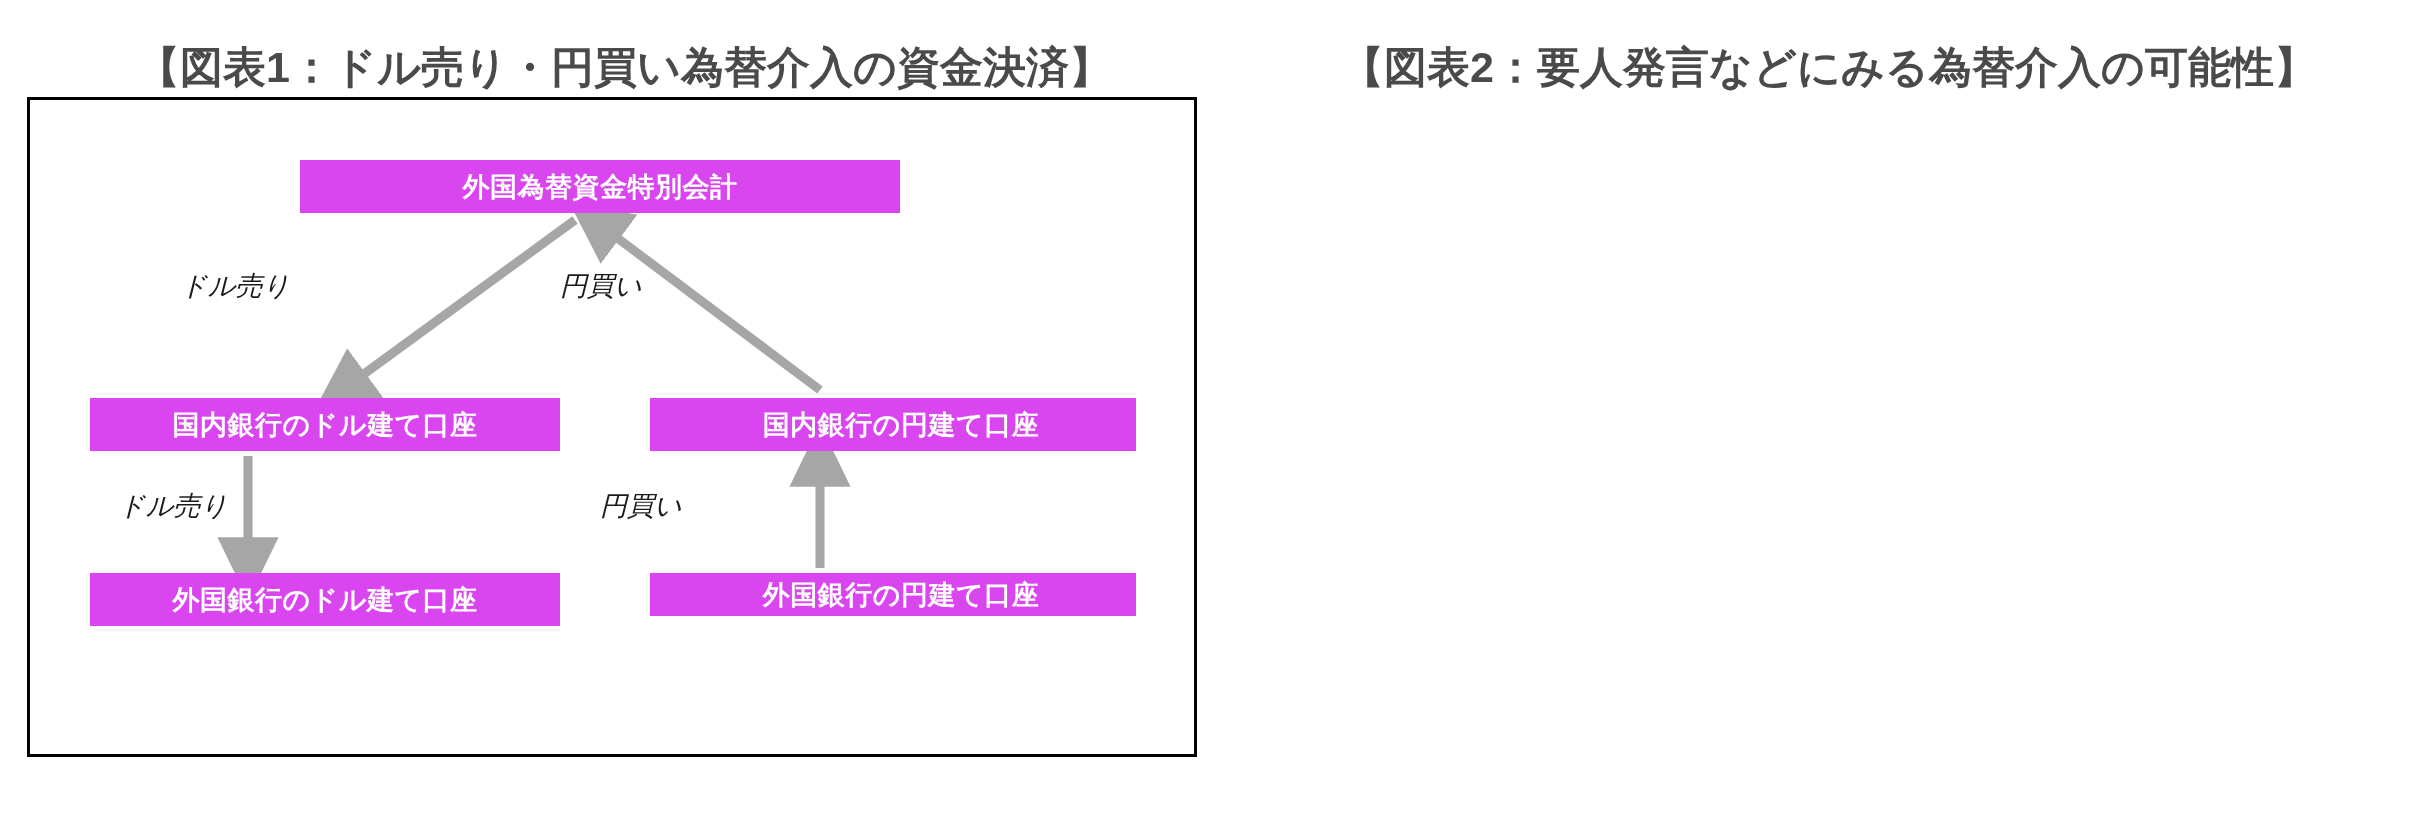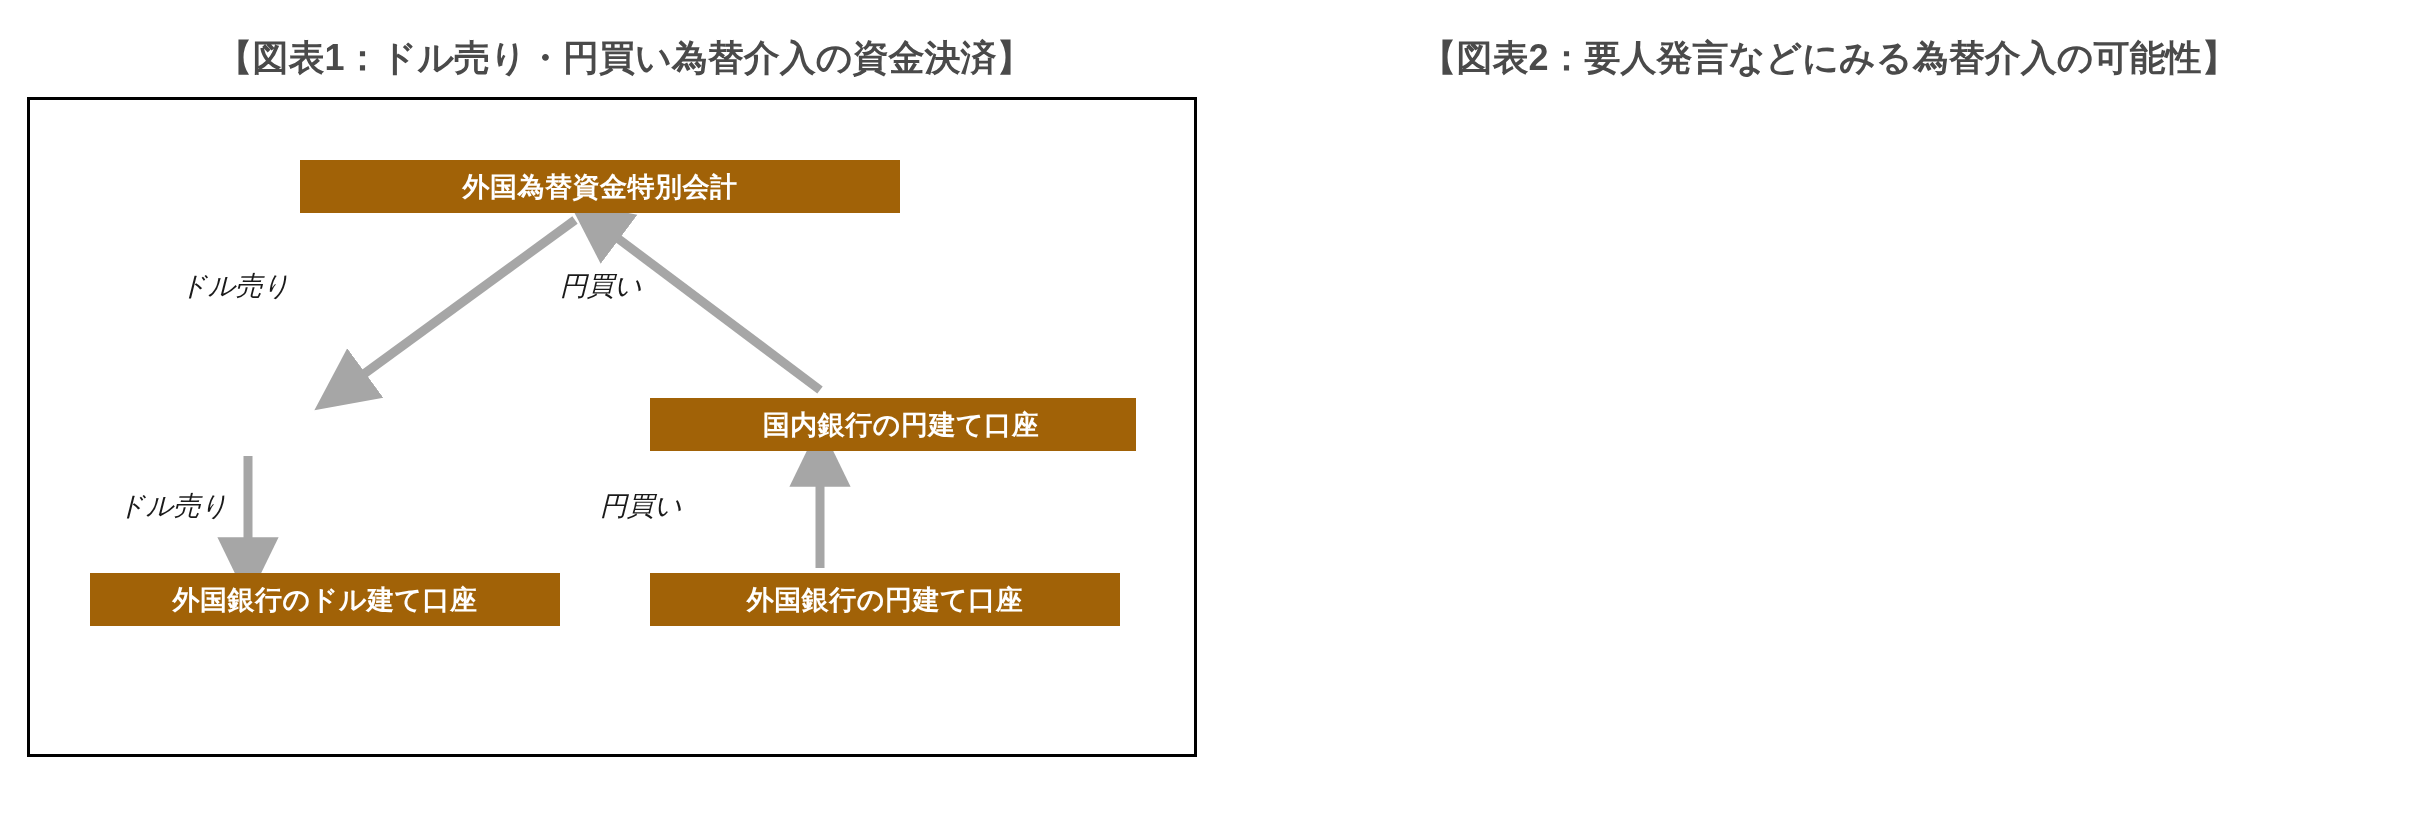--- a/index.html
+++ b/index.html
@@ -26,21 +26,21 @@
   .panel {
     position: relative;
     box-sizing: border-box;
   }
   .panel-left  { width: 1225px; height: 828px; }
   .panel-right { width: 1194px; height: 700px; }
 
   .panel-title {
     text-align: center;
     font-weight: bold;
-    font-size: 36px;
+    font-size: 43px;
     letter-spacing: 0px;
     color: #4a4a4a;
     padding-top: 10px;
     white-space: nowrap;
   }
   .panel-left .panel-title  { margin-left: 24px; }
   .panel-right .panel-title { margin-left: 14px; }
 
   
   .diagram-frame {
@@ -48,35 +48,35 @@
     left: 27px;
     top: 97px;
     width: 1170px;
     height: 660px;
     border: 3px solid #000000;
     box-sizing: border-box;
     background: #ffffff;
   }
   .dbox {
     position: absolute;
-    background: #a16207;
+    background: #d946ef;
     color: #ffffff;
     font-weight: bold;
     font-size: 27px;
     display: flex;
     align-items: center;
     justify-content: center;
     letter-spacing: 0.5px;
     white-space: nowrap;
   }
   .dbox-top    { left: 270px; top: 60px;  width: 600px;  height: 53px; }
   .dbox-ml     { left: 60px;  top: 298px; width: 470px;  height: 53px; }
   .dbox-mr     { left: 620px; top: 298px; width: 470px;  height: 53px; padding-left: 16px; }
   .dbox-bl     { left: 60px;  top: 473px; width: 470px;  height: 53px; }
-  .dbox-br     { left: 620px; top: 473px; width: 470px;  height: 53px; }
+  .dbox-br     { left: 620px; top: 473px; width: 470px;  height: 43px; padding-left: 16px; }
 
   .dlabel {
     position: absolute;
     font-size: 27px;
     color: #1a1a1a;
     white-space: nowrap;
     font-weight: normal;
     font-style: italic;
   }
   .dlabel-1 { left: 150px; top: 168px; }
@@ -123,20 +123,21 @@
 
         <line x1="790" y1="290" x2="566" y2="122" stroke="#a6a6a6" stroke-width="9" marker-end="url(#ah)"></line>
 
         <line x1="218" y1="356" x2="218" y2="466" stroke="#a6a6a6" stroke-width="9" marker-end="url(#ah)"></line>
 
         <line x1="790" y1="468" x2="790" y2="358" stroke="#a6a6a6" stroke-width="9" marker-end="url(#ah)"></line>
       </svg>
 
       <div class="dbox dbox-top">外国為替資金特別会計</div>
 
+      <div class="dbox dbox-ml">国内銀行のドル建て口座</div>
 
       <div class="dbox dbox-mr">国内銀行の円建て口座</div>
 
       <div class="dbox dbox-bl">外国銀行のドル建て口座</div>
 
       <div class="dbox dbox-br">外国銀行の円建て口座</div>
 
       <span class="dlabel dlabel-1">ドル売り</span>
       <span class="dlabel dlabel-2">円買い</span>
       <span class="dlabel dlabel-3">ドル売り</span>

